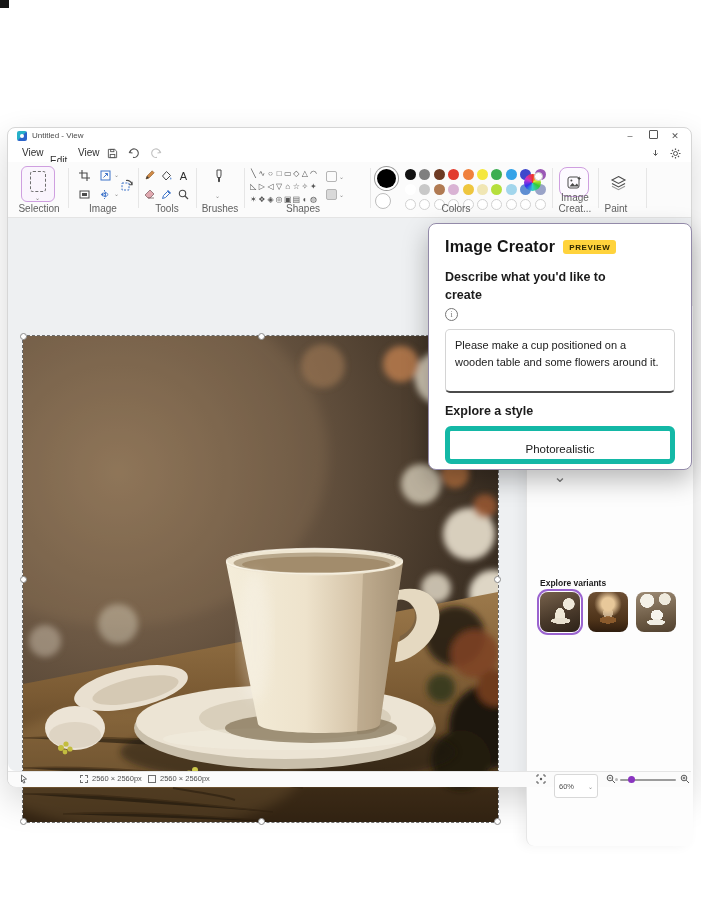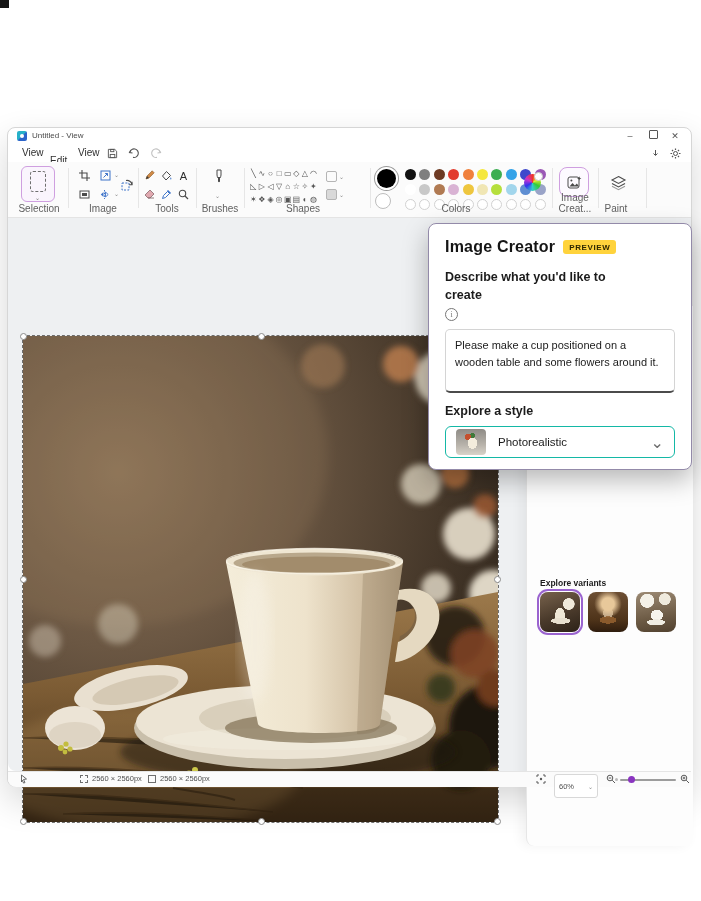--- a/index.html
+++ b/index.html
@@ -111,22 +111,22 @@
   #ic-title{font-size:16px;font-weight:bold;color:#151515;letter-spacing:.2px;}
   #preview-badge{background:#ffd33c;color:#2f2800;font-size:8px;font-weight:bold;letter-spacing:.6px;
      padding:2.5px 6px;border-radius:3px;}
   #describe-row{margin-top:12px;display:flex;justify-content:space-between;flex-direction:column;}
   #describe-label{font-size:12.5px;font-weight:bold;color:#1b1b1b;width:175px;line-height:1.45;}
   #info-icon{width:11px;height:11px;border:1px solid #767676;border-radius:50%;color:#767676;font-size:8px;
      text-align:center;line-height:11px;margin-top:4px;font-family:"Liberation Serif",serif;}
   #prompt-box{margin-top:8px;width:100%;height:64px;box-sizing:border-box;border:1px solid #d4d4d4;border-bottom:2px solid #4b4b4b;
      border-radius:5px;padding:7px 9px;font-size:11px;line-height:1.55;color:#1b1b1b;background:#fff;}
   #style-label{margin-top:11px;font-size:12.5px;font-weight:bold;color:#1b1b1b;}
-  #style-dd{margin-top:8px;width:100%;height:32px;box-sizing:border-box;border:1px solid #14b8a6;border-radius:6px;
-     background:#fff;display:flex;align-items:center;gap:12px;padding:0 10px;}
+  #style-dd{margin-top:8px;width:100%;height:38px;box-sizing:border-box;border:5px solid #14b8a6;border-radius:6px;
+     background:#fff;display:flex;align-items:center;gap:12px;padding:0 10px;flex-direction:column;}
   #style-thumb{width:30px;height:26px;border-radius:4px;background:
      radial-gradient(ellipse 8px 9px at 55% 55%, #f3ecdc 0 60%,transparent 61%),
      radial-gradient(circle at 40% 30%, #c4502e 0 12%,transparent 13%),
      radial-gradient(circle at 55% 25%, #3f7a3a 0 10%,transparent 11%),
      linear-gradient(180deg,#8e8b86,#b7b2aa 60%,#d8d3c9);}
   #style-value{font-size:11.5px;color:#1b1b1b;flex:1;}
   #style-chev{color:#6f6f6f;}
 
   
   #statusbar{left:0;top:643px;width:100%;height:16px;background:#fbfbfb;border-top:1px solid #e5e5e5;

